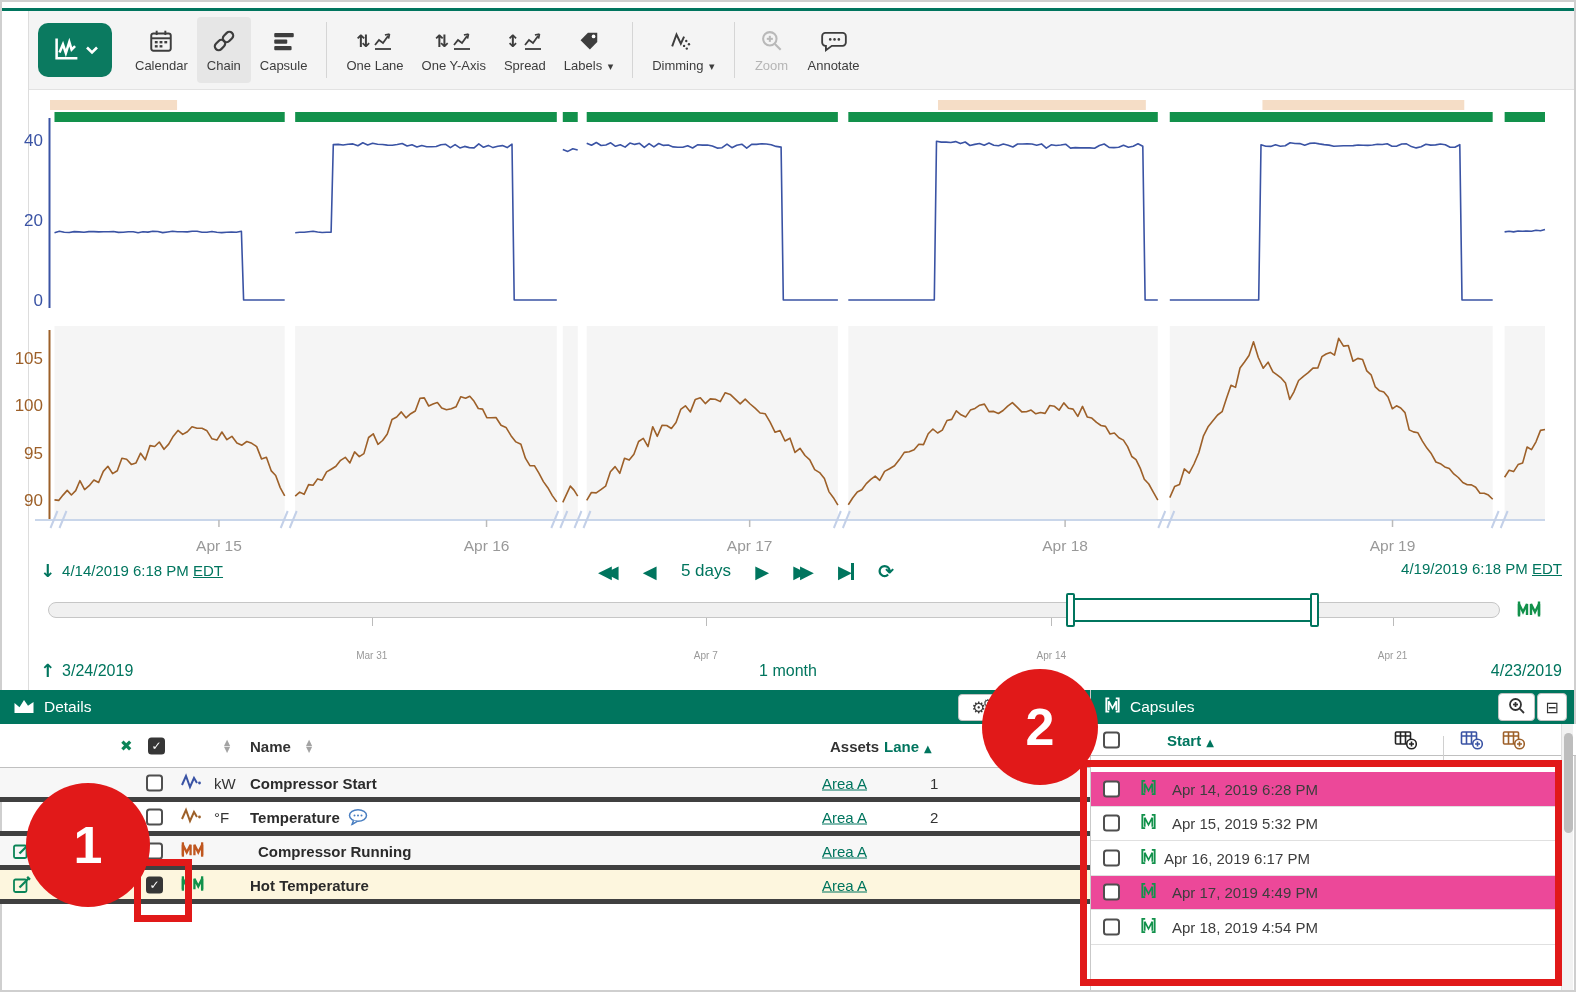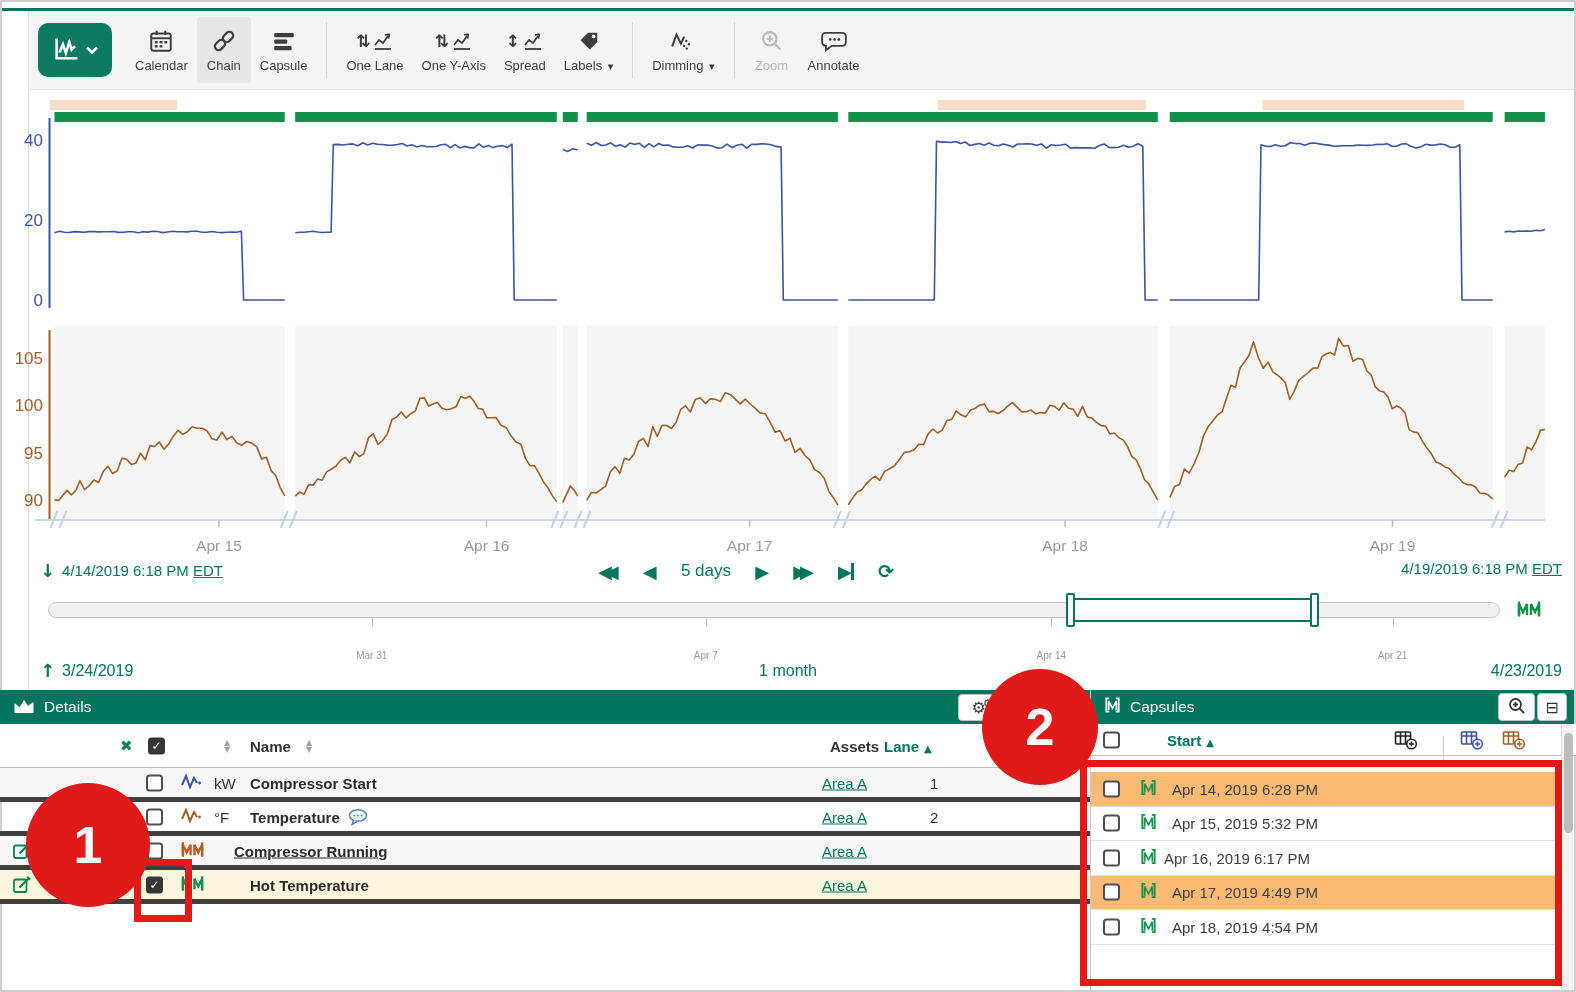--- a/index.html
+++ b/index.html
@@ -95,21 +95,21 @@
   .cb { width:17px; height:17px; border:2px solid #4f4f4f; border-radius:3.5px; background:#fff;
         display:inline-flex; align-items:center; justify-content:center; cursor:pointer; }
   .cb.checked { background:#363636; border-color:#363636; color:#fff; font-size:12px; font-weight:bold; }
 
   
   .cap-header { position:absolute; left:1091px; top:724px; width:485px; height:32px; background:#fff;
                 border-bottom:1px solid #c0c0c0; font-size:15px; font-weight:bold; }
   .cap-vdiv { position:absolute; left:352px; top:12px; width:1px; height:24px; background:#d0d0d0; }
   #capsule-rows { position:absolute; left:1091px; top:772px; width:470px; }
   .crow { position:relative; width:100%; height:34.5px; border-bottom:1px solid #e0e0e0; font-size:15px; color:#3d3d3d; }
-  .crow.bg-alt { background:#fdba74; }
+  .crow.bg-alt { background:#ec4899; }
   .scrollbar { position:absolute; left:1561px; top:724px; width:12px; bottom:2px; background:#f2f2f2; border-left:1px solid #e0e0e0; }
   .scroll-thumb { position:absolute; left:1.5px; top:9px; width:9px; height:100px; background:#bdbdbd; border-radius:5px; cursor:pointer; }
 
   
   .badge { position:absolute; background:#e11919; border-radius:50%; color:#fff; display:flex;
            align-items:center; justify-content:center; font-size:52px; font-weight:bold; z-index:60; }
   .badge1 { left:26px; top:783px; width:124px; height:124px; }
   .badge2 { left:982px; top:669px; width:116px; height:116px; }
   .redrect { position:absolute; border:7px solid #e11919; z-index:55; pointer-events:none; }
   .redrect1 { left:134px; top:859px; width:58px; height:63px; }
@@ -485,21 +485,21 @@
           <span class="info-ic">i</span>
         </span>
         <span class="abs x-all u" style="left: 120px;">✖</span>
         <span class="abs cb" style="left: 146px;"></span>
         <span class="abs" style="left: 180px;"><svg width="25" height="19" viewBox="0 0 26 18" fill="none" stroke="#c0571f" stroke-width="2.4">
             <path d="M3,1.5 V16.5"></path>
             <path d="M23,1.5 V16.5"></path>
             <polyline points="3,15 3,4 7,12 11,4 11,15"></polyline>
             <polyline points="15,15 15,4 19,12 23,4 23,15"></polyline>
           </svg></span>
-        <span class="abs dname" style="left: 234px; text-decoration: underline;">
+        <span class="abs dname" style="left: 258px;">
           <span>Compressor Running</span>
         </span>
         <span class="abs alink" style="left: 822px;">Area A</span>
       </div>
       <div class="drow sel">
         <span class="abs rowtool" style="left: 12px;">
           <svg width="20" height="20" viewBox="0 0 20 20" fill="none" stroke="#0b8457" stroke-width="1.8">
             <rect x="2" y="4.5" width="12.5" height="12.5" rx="1.5"></rect>
             <path d="M7.5,12.5 L16.8,3.2" stroke-width="2.2"></path>
             <path d="M15.2,1.8 l2.8,2.8" stroke-width="2.2"></path>

